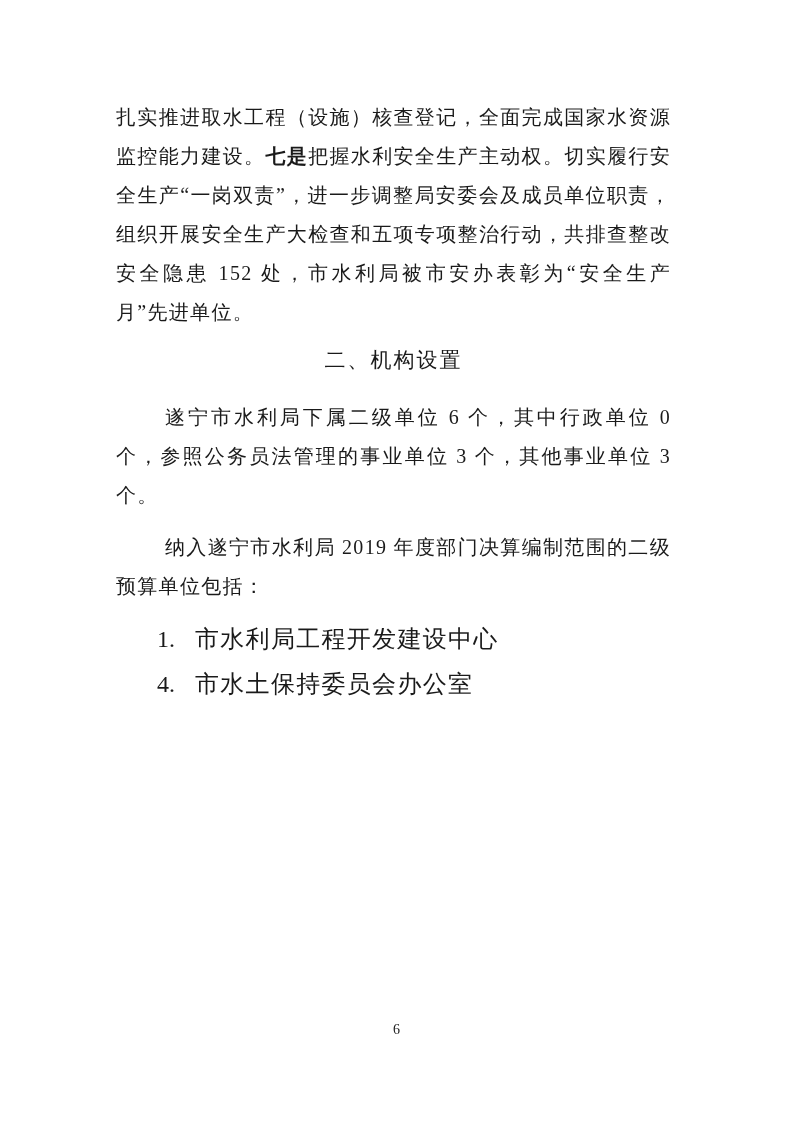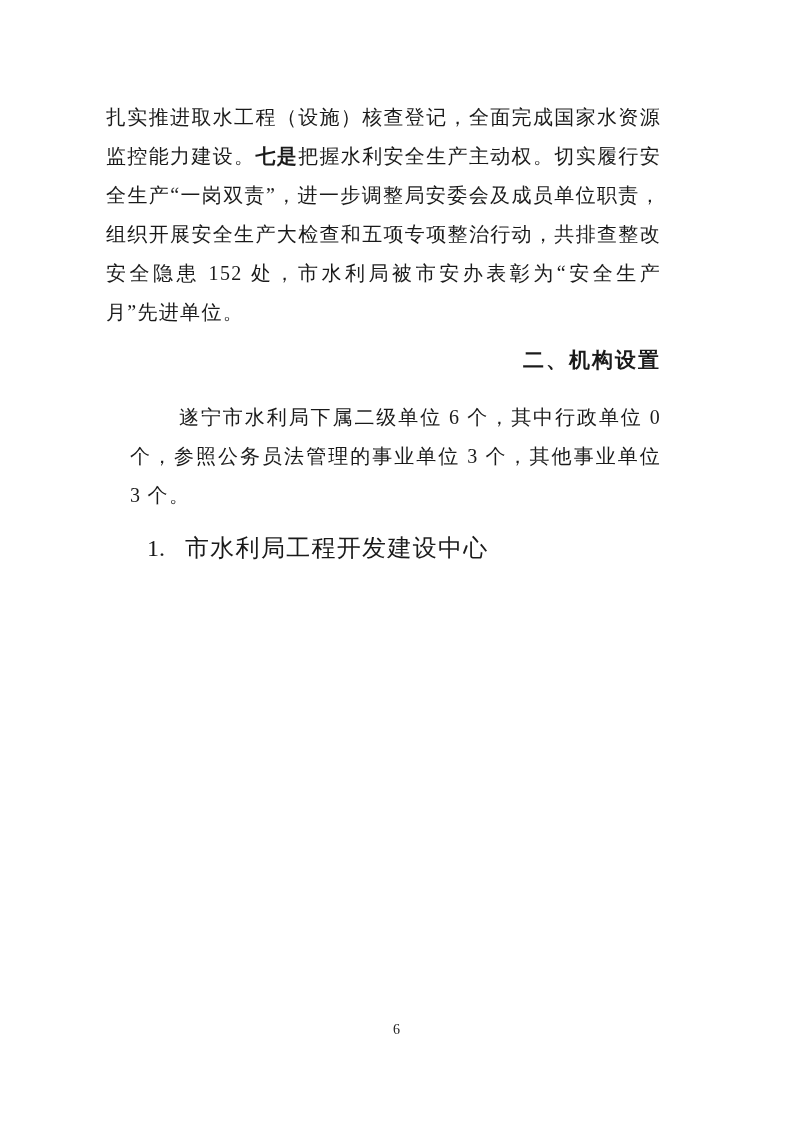--- a/index.html
+++ b/index.html
@@ -12,48 +12,47 @@
     width: 793px;
     height: 1122px;
     margin: 0 auto;
     background: #ffffff;
     overflow: hidden;
     font-family: "Liberation Serif", "DejaVu Serif", serif;
     color: #1a1a1a;
   }
   .content {
     position: absolute;
-    left: 106px;
+    left: 116px;
     top: 98px;
     width: 555px;
   }
   .para {
     font-size: 20px;
     line-height: 39px;
     letter-spacing: 1.3px;
     text-align: justify;
     text-justify: inter-character;
     margin: 0;
   }
   .para .bold-run {
     font-weight: 700;
   }
   .section-heading {
     margin: 13px 0 0 0;
     font-family: "Liberation Sans", "DejaVu Sans", sans-serif;
-    font-weight: 700;
+    font-weight: 400;
     font-size: 21px;
     line-height: 30px;
     letter-spacing: 2px;
-    text-align: right;
+    text-align: center;
   }
   .para-indent {
     margin-top: 23px;
     text-indent: 49px;
-    margin-left: 24px;
   }
   .para-indent2 {
     margin-top: 13px;
     text-indent: 49px;
   }
   .unit-list {
     margin-top: 11px;
   }
   .unit-item {
     font-size: 24px;
@@ -83,21 +82,23 @@
 
 <div class="page">
   <div class="content">
 
     <p class="para"><span>扎实推进取水工程（设施）核查登记，全面完成国家水资源监控能力建设。</span><span class="bold-run">七是</span><span>把握水利安全生产主动权。切实履行安全生产“一岗双责”，进一步调整局安委会及成员单位职责，组织开展安全生产大检查和五项专项整治行动，共排查整改安全隐患 152 处，市水利局被市安办表彰为“安全生产月”先进单位。</span></p>
 
     <h2 class="section-heading">二、机构设置</h2>
 
     <p class="para para-indent">遂宁市水利局下属二级单位 6 个，其中行政单位 0 个，参照公务员法管理的事业单位 3 个，其他事业单位 3 个。</p>
 
+    <p class="para para-indent2">纳入遂宁市水利局 2019 年度部门决算编制范围的二级预算单位包括：</p>
 
     <div class="unit-list">
       <div class="unit-item"><span class="num">1.</span><span>市水利局工程开发建设中心</span></div>
+      <div class="unit-item"><span class="num">4.</span><span>市水土保持委员会办公室</span></div>
     </div>
 
   </div>
 
   <div class="page-footer">6</div>
 </div>
 
 </body></html>

